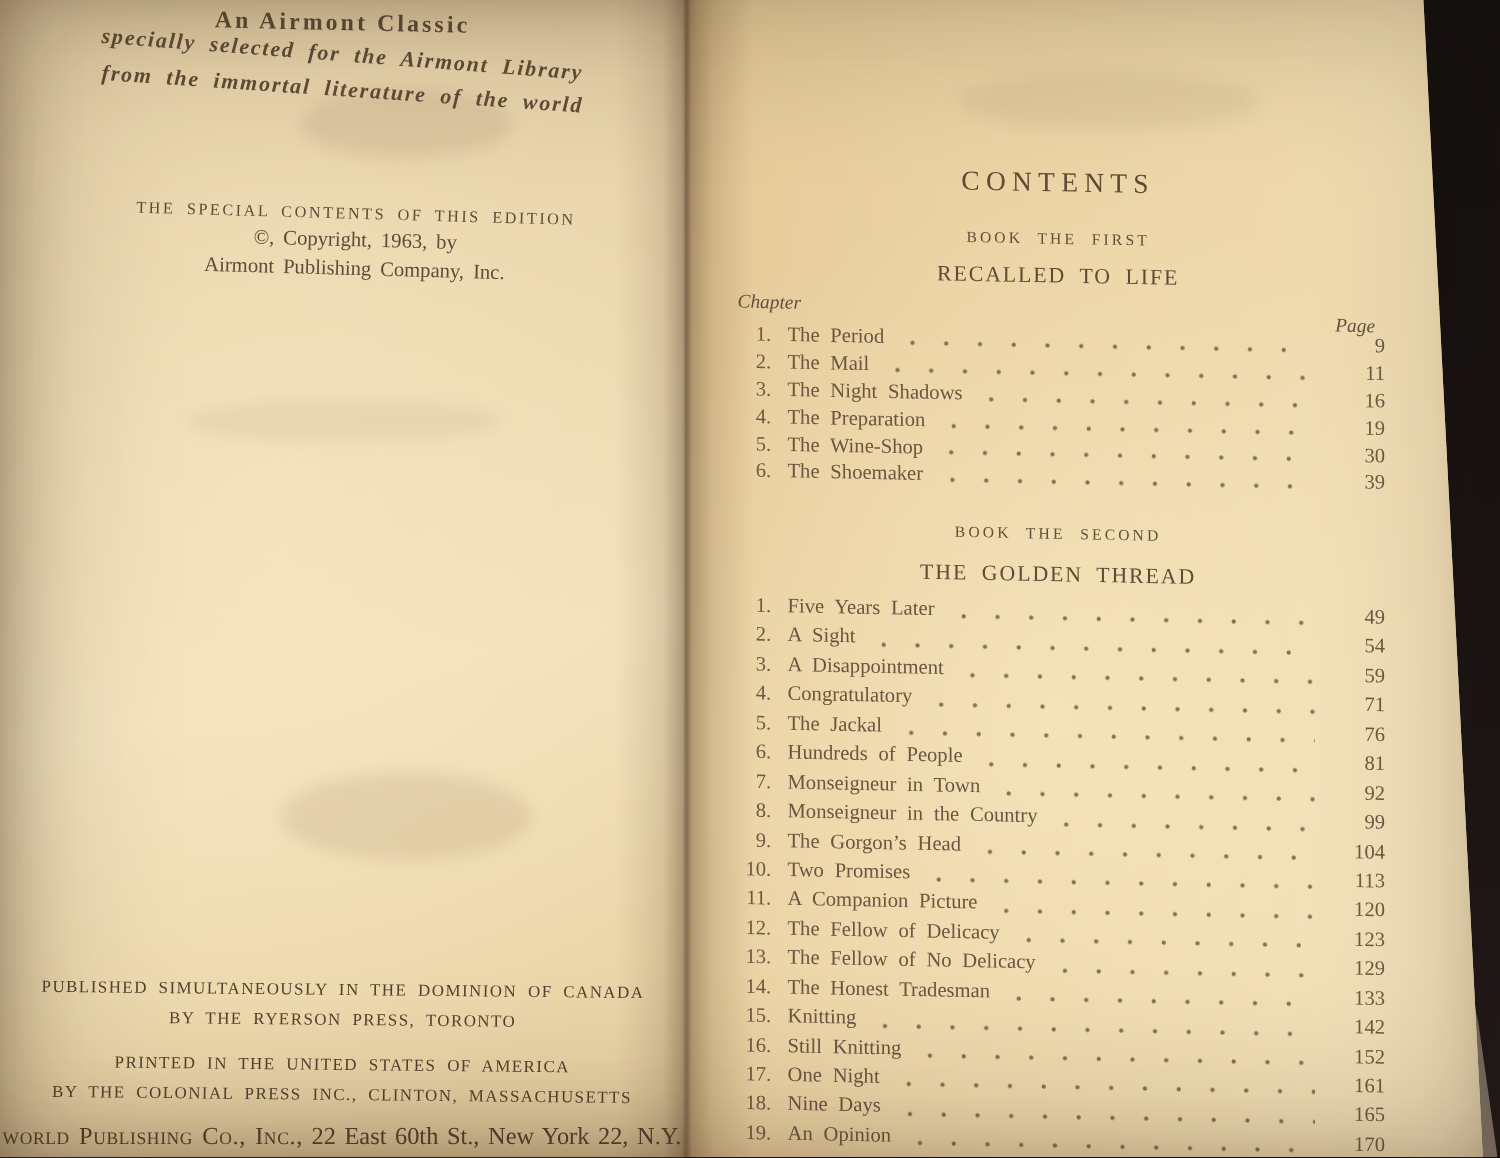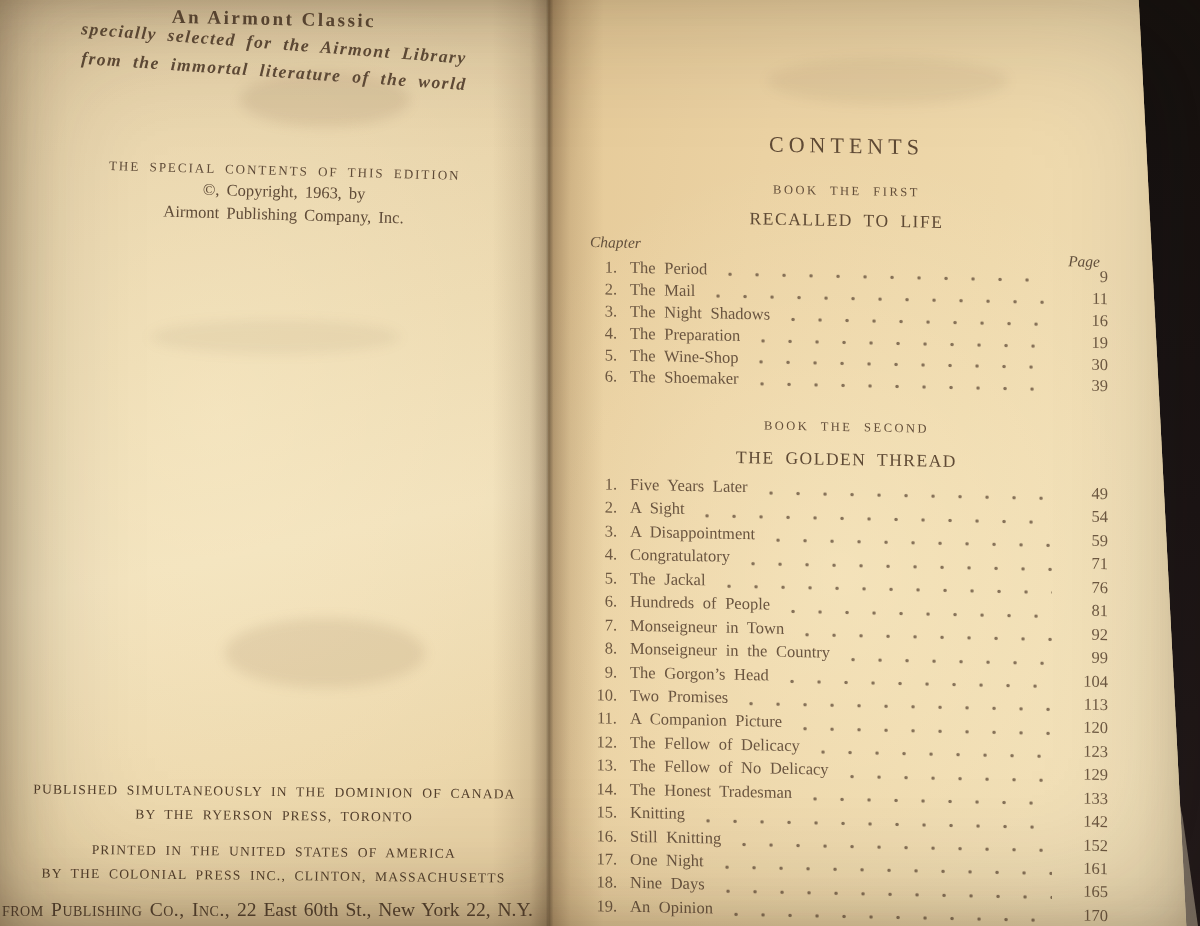--- a/index.html
+++ b/index.html
@@ -105,21 +105,21 @@
     </div>
 
     <div class="lp-imprint">
       <div>PUBLISHED SIMULTANEOUSLY IN THE DOMINION OF CANADA</div>
       <div>BY THE RYERSON PRESS, TORONTO</div>
       <div class="gap"></div>
       <div>PRINTED IN THE UNITED STATES OF AMERICA</div>
       <div>BY THE COLONIAL PRESS INC., CLINTON, MASSACHUSETTS</div>
     </div>
 
-    <div class="pub-line"><span class="name">from Publishing Co., Inc.,</span><span> 22 East 60th St., New York 22, N.Y.</span></div>
+    <div class="pub-line"><span class="name">world Publishing Co., Inc.,</span><span> 22 East 60th St., New York 22, N.Y.</span></div>
   </div>
 
   <div class="page-right">
     <div class="ghost" style="left:220px;top:58px;width:240px;height:46px;background:rgba(120,92,60,.08);"></div>
   </div>
 
   <div class="gutter"></div>
 
   <div class="rp">
     <div class="rp-title">CONTENTS</div>

